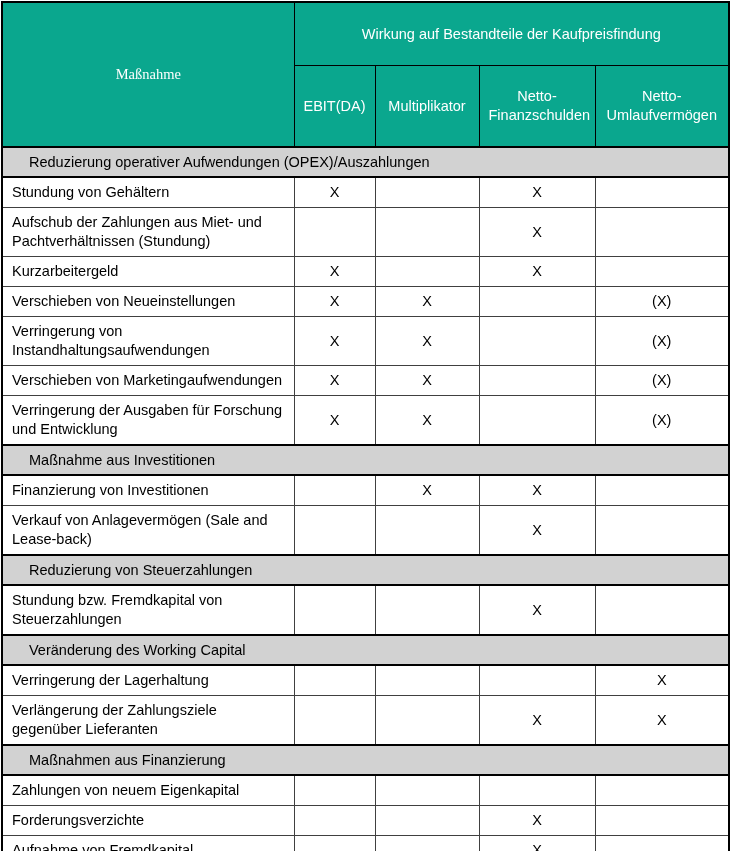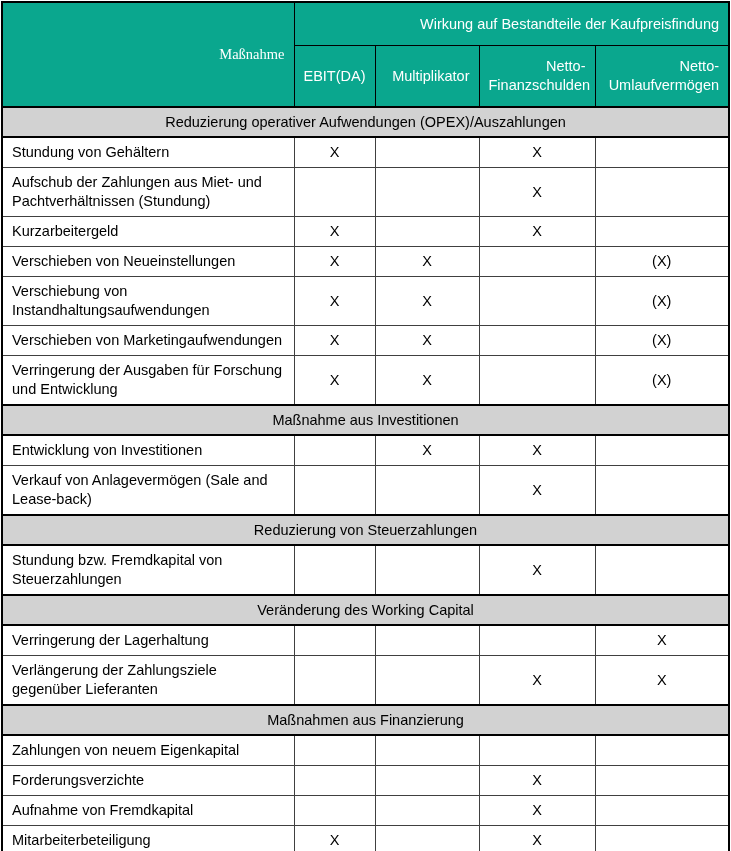--- a/index.html
+++ b/index.html
@@ -24,40 +24,39 @@
   col.c-label { width: 292px; }
   col.c-ebitda { width: 81px; }
   col.c-mult  { width: 104px; }
   col.c-nfs   { width: 116px; }
   col.c-nuv   { width: 134px; }
 
   thead th {
     background: #0aa78e;
     color: #ffffff;
     font-weight: normal;
-    text-align: right;
+    text-align: center;
     vertical-align: middle;
-    padding: 10px 9px;
+    padding: 20px 9px;
     border: 1px solid #000000;
     line-height: 19px;
   }
   tr.group-row th { height: 22px; }
   th.measure-head { vertical-align: middle; font-family: Liberation Serif, serif; }
   tr.subhead-row th { height: 40px; }
 
   tr.section-row td {
     background: #d2d2d2;
     border-top: 2px solid #000000;
     border-bottom: 2px solid #000000;
     border-left: 1px solid #000000;
     border-right: 1px solid #000000;
     padding: 4px 26px;
     height: 20px;
     vertical-align: middle;
-    text-align: center;
   }
   tr.data-row td {
     border: 1px solid #404040;
     padding: 5px 9px;
     line-height: 19px;
     vertical-align: middle;
     height: 18px;
   }
   td.mark-cell {
     text-align: center;
@@ -113,21 +112,21 @@
           <td class="mark-cell"></td>
         </tr>
         <tr class="data-row">
           <td class="label-cell">Verschieben von Neueinstellungen</td>
           <td class="mark-cell">X</td>
           <td class="mark-cell">X</td>
           <td class="mark-cell"></td>
           <td class="mark-cell">(X)</td>
         </tr>
         <tr class="data-row">
-          <td class="label-cell">Verschiebung von Instandhaltungsaufwendungen</td>
+          <td class="label-cell">Verringerung von Instandhaltungsaufwendungen</td>
           <td class="mark-cell">X</td>
           <td class="mark-cell">X</td>
           <td class="mark-cell"></td>
           <td class="mark-cell">(X)</td>
         </tr>
         <tr class="data-row">
           <td class="label-cell">Verschieben von Marketingaufwendungen</td>
           <td class="mark-cell">X</td>
           <td class="mark-cell">X</td>
           <td class="mark-cell"></td>
@@ -137,21 +136,21 @@
           <td class="label-cell">Verringerung der Ausgaben für Forschung und Entwicklung</td>
           <td class="mark-cell">X</td>
           <td class="mark-cell">X</td>
           <td class="mark-cell"></td>
           <td class="mark-cell">(X)</td>
         </tr>
         <tr class="section-row">
           <td colspan="5">Maßnahme aus Investitionen</td>
         </tr>
         <tr class="data-row">
-          <td class="label-cell">Entwicklung von Investitionen</td>
+          <td class="label-cell">Finanzierung von Investitionen</td>
           <td class="mark-cell"></td>
           <td class="mark-cell">X</td>
           <td class="mark-cell">X</td>
           <td class="mark-cell"></td>
         </tr>
         <tr class="data-row">
           <td class="label-cell">Verkauf von Anlagevermögen (Sale and Lease-back)</td>
           <td class="mark-cell"></td>
           <td class="mark-cell"></td>
           <td class="mark-cell">X</td>

